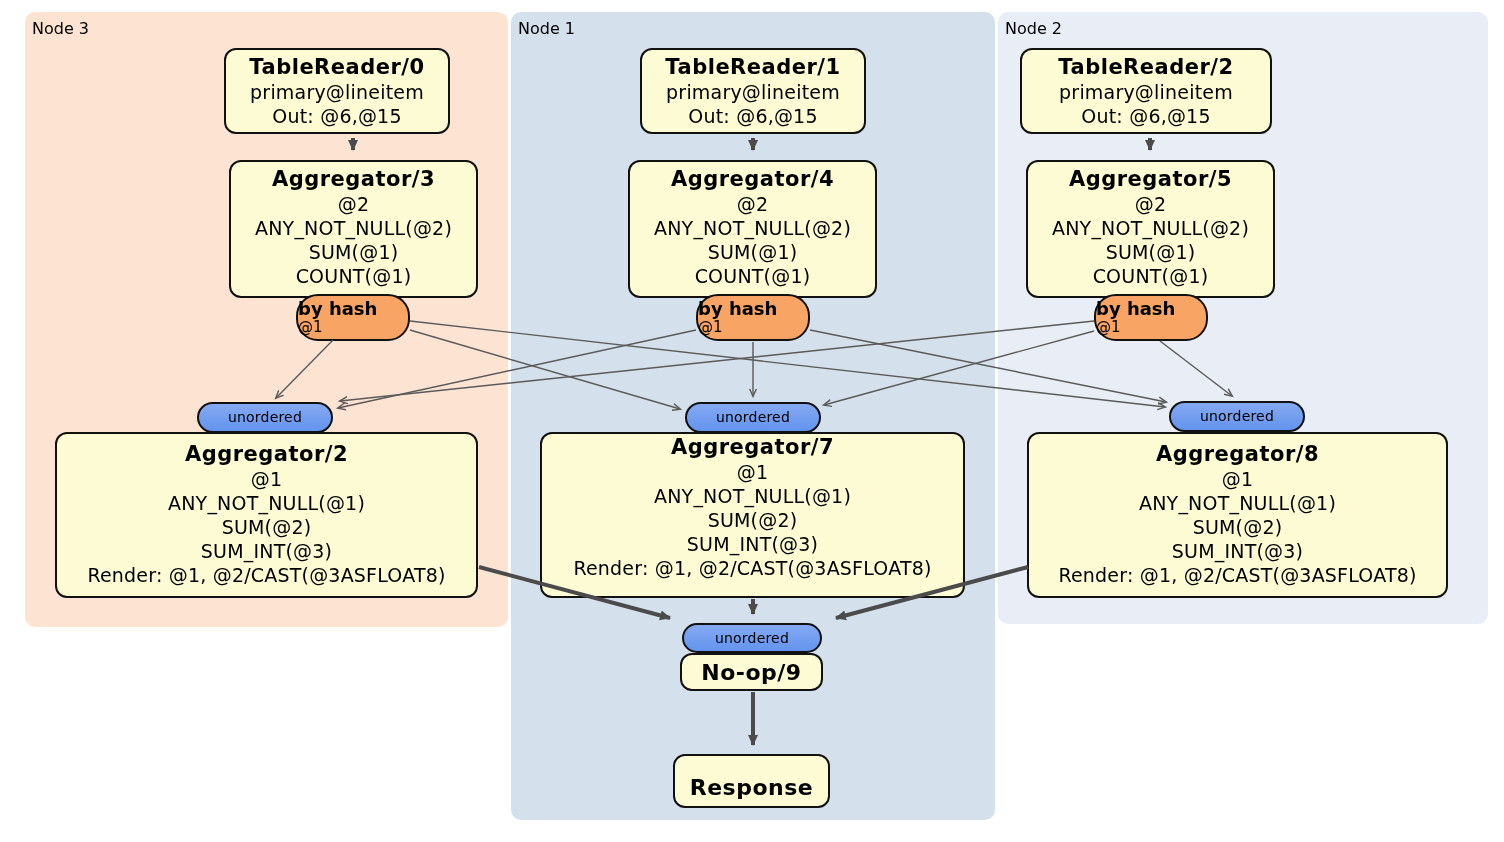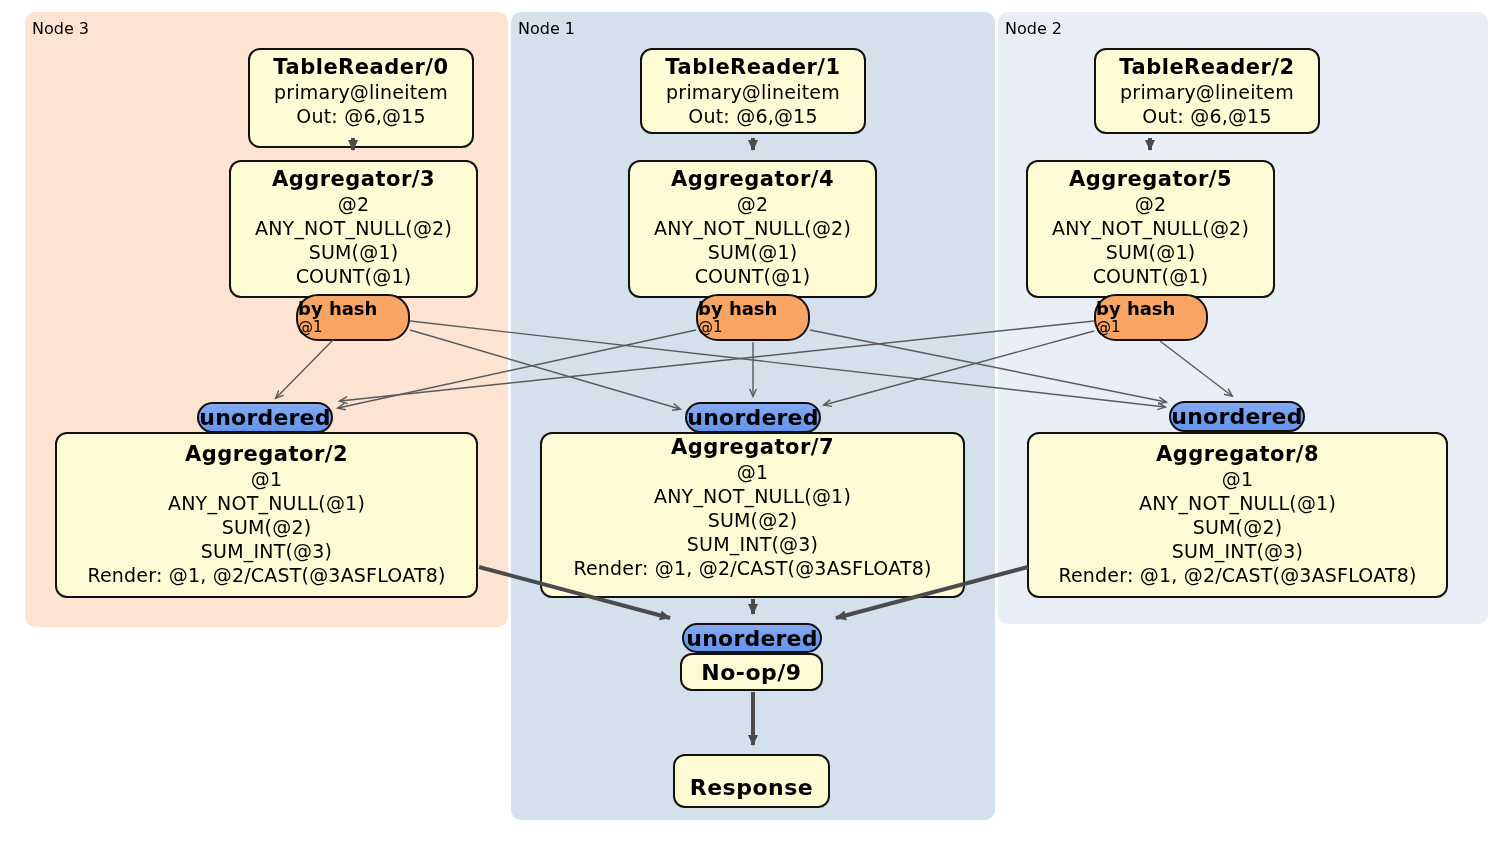--- a/index.html
+++ b/index.html
@@ -22,50 +22,50 @@
 
   
   .router{position:absolute;background:#f8a465;border:2px solid #111;border-radius:22px;
           box-sizing:border-box;padding-top:2px;}
   .router-label{font-weight:bold;font-size:18px;line-height:21px;}
   .router-detail{font-size:15px;line-height:17px;}
 
   
   .sync{position:absolute;background:linear-gradient(#85a9f2,#6394ee);border:2px solid #111;
         border-radius:16px;text-align:center;box-sizing:border-box;}
-  .sync-label{font-weight:bold;font-size:22px;line-height:27px;letter-spacing:.2px;}
+  .sync-label{font-weight:normal;font-size:14px;line-height:27px;letter-spacing:.2px;}
 
   .edges{position:absolute;left:0;top:0;width:1504px;height:842px;pointer-events:none;}
 </style>
 </head>
 <body>
 
 <div class="canvas">
 
   <div class="panel panel-n3">
     <div class="panel-label">Node 3</div>
   </div>
   <div class="panel panel-n1">
     <div class="panel-label">Node 1</div>
   </div>
   <div class="panel panel-n2">
     <div class="panel-label">Node 2</div>
   </div>
 
-  <div class="box" style="left:248px;top:48px;width:226px;height:100px">
+  <div class="box" style="left:224px;top:48px;width:226px;height:86px">
     <div class="box-title">TableReader/0</div>
     <div class="box-line">primary@lineitem</div>
     <div class="box-line">Out: @6,@15</div>
   </div>
   <div class="box" style="left:640px;top:48px;width:226px;height:86px">
     <div class="box-title">TableReader/1</div>
     <div class="box-line">primary@lineitem</div>
     <div class="box-line">Out: @6,@15</div>
   </div>
-  <div class="box" style="left:1094px;top:48px;width:226px;height:86px">
+  <div class="box" style="left:1020px;top:48px;width:252px;height:86px">
     <div class="box-title">TableReader/2</div>
     <div class="box-line">primary@lineitem</div>
     <div class="box-line">Out: @6,@15</div>
   </div>
 
   <div class="box" style="left:229px;top:160px;width:249px;height:138px">
     <div class="box-title">Aggregator/3</div>
     <div class="box-line">@2</div>
     <div class="box-line">ANY_NOT_NULL(@2)</div>
     <div class="box-line">SUM(@1)</div>

